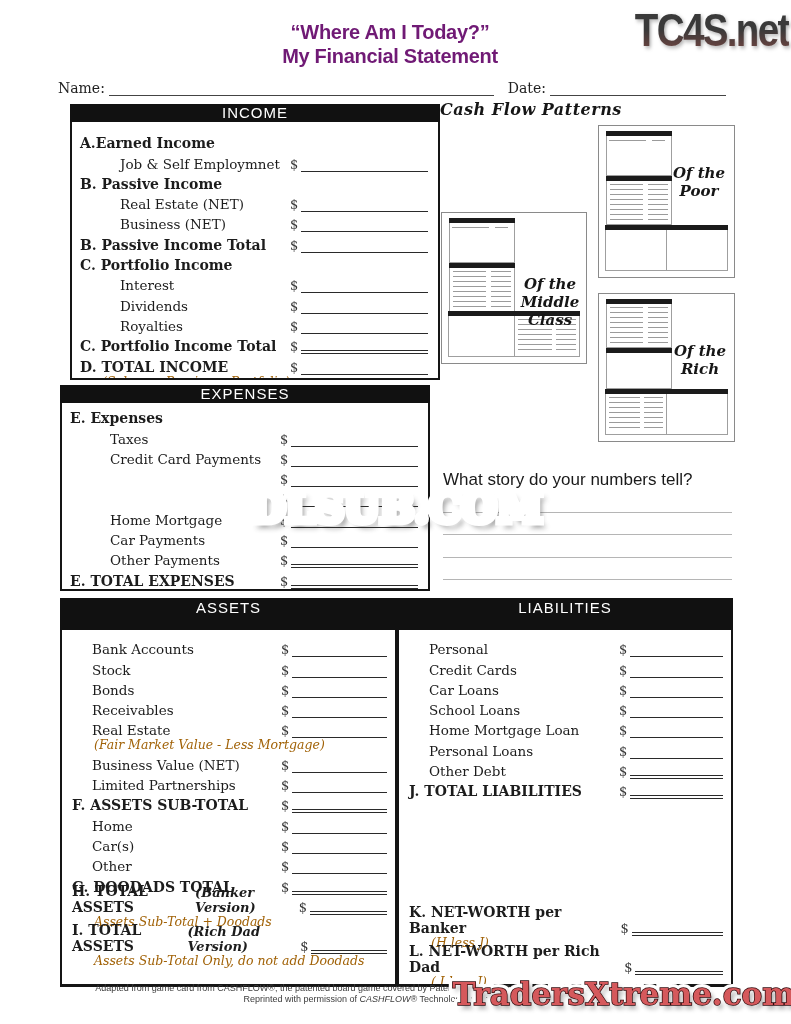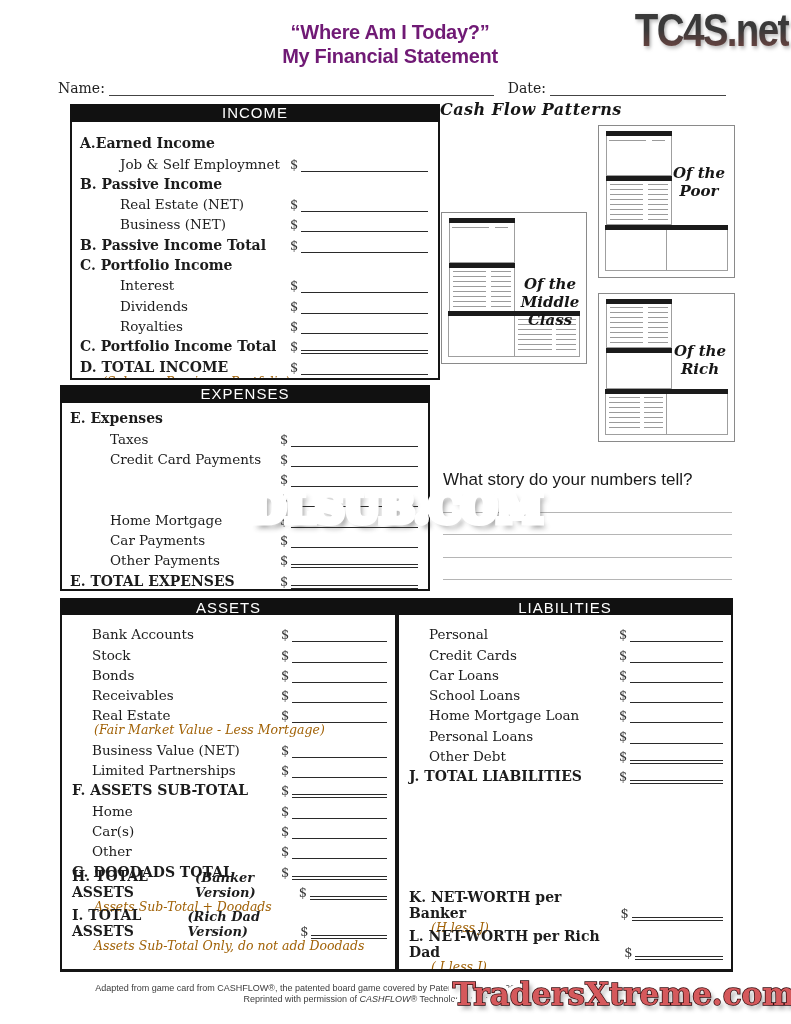--- a/index.html
+++ b/index.html
@@ -26,21 +26,21 @@
   .secbar { height:18px; background:#111; color:#fff; text-align:center;
     font-family:"Liberation Sans", sans-serif; font-size:15px; line-height:18px; letter-spacing:1px; }
   .secbody { border:2px solid #151515; border-top:none; background:#fff; overflow:hidden; }
 
   .income-box  { position:absolute; left:60px; top:104px; width:370px;margin-left:10px; }
   .income-box  .secbody { height:258px; padding:9px 10px 0 8px; }
   .expense-box { position:absolute; left:60px; top:385px; width:370px; }
   .expense-box .secbody { height:188px; padding:3px 10px 0 8px; }
   .assets-box  { position:absolute; left:60px;  top:598px; width:337px; }
   .liab-box    { position:absolute; left:397px; top:598px; width:336px; }
-  .assets-box .secbar, .liab-box .secbar { height:17px; line-height:19px; }
+  .assets-box .secbar, .liab-box .secbar { height:32px; line-height:19px; }
   .assets-box .secbody, .liab-box .secbody { height:357px; padding:7px 8px 0 10px; border-bottom-width:3px; }
 
   
   .row { display:flex; align-items:flex-end; height:20.3px; font-size:13.5px; color:#1c1c1c; }
   .row .lbl { line-height:16px; }
   .row .b   { font-weight:bold; font-size:14px; }
   .row .ind { padding-left:40px; }
   .row .ind2{ padding-left:20px; }
   .money { margin-left:auto; display:flex; align-items:flex-end; }
   .inc-money { width:138px; }

